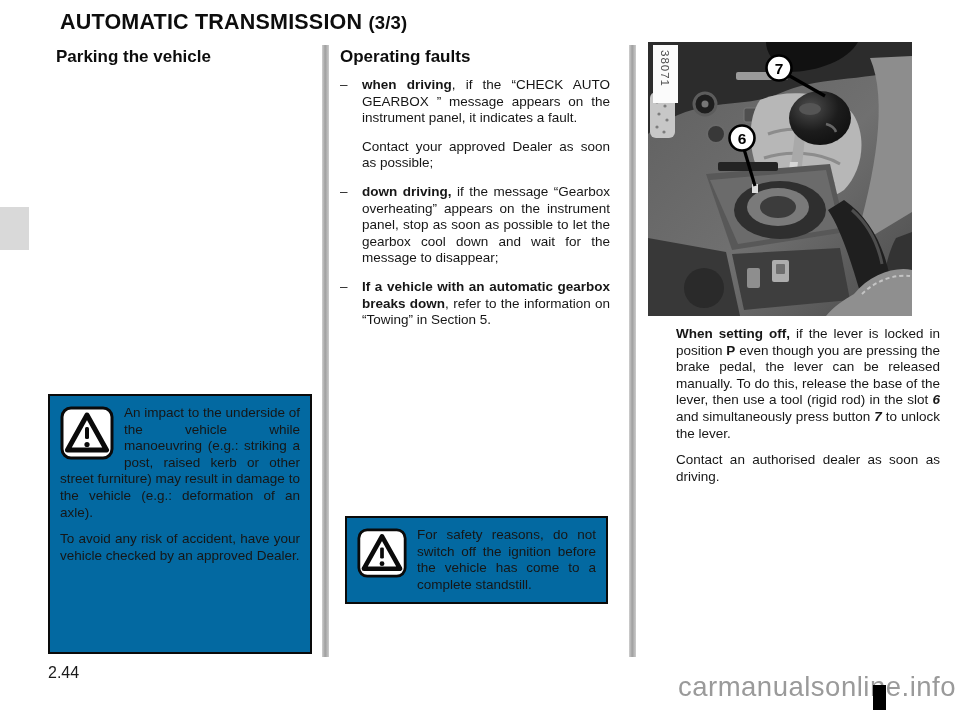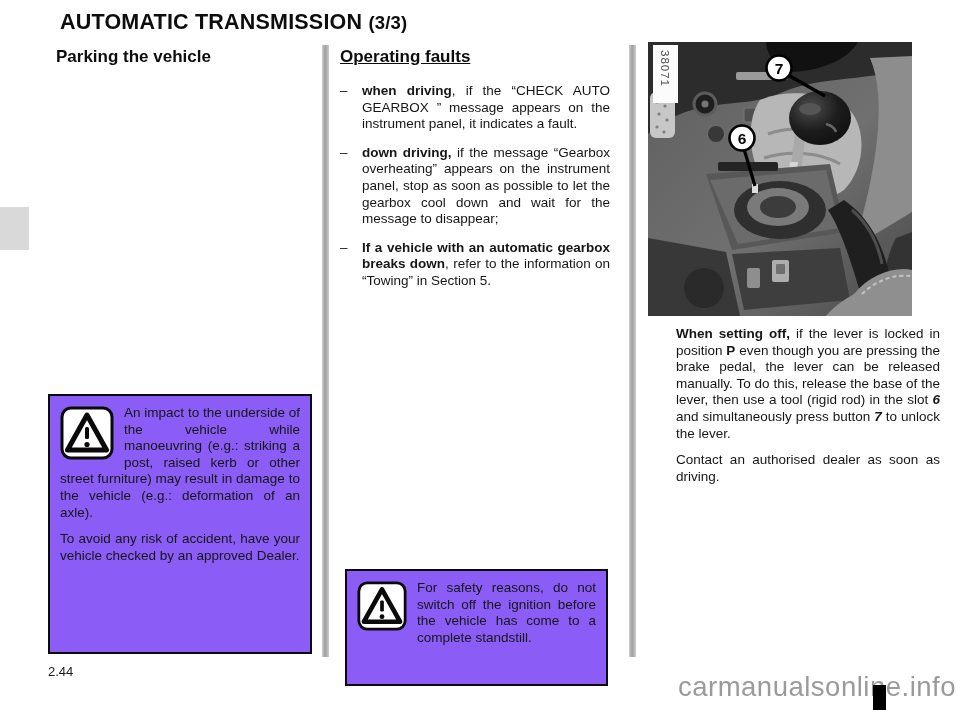--- a/index.html
+++ b/index.html
@@ -38,47 +38,47 @@
     text-align: justify;
   }
   .col-left  { left: 56px;  top: 47px; }
   .col-mid   { left: 340px; top: 47px; width: 270px; }
   .col-right { left: 676px; top: 326px; }
 
   .col-heading {
     font-size: 17px; font-weight: bold; color: #0d0d0d;
     text-align: left; margin: 0 0 3px 0; line-height: 20px;
   }
-  .col-mid .col-heading { margin-bottom: 16px; text-decoration: underline; }
+  .col-mid .col-heading { margin-bottom: 10px; }
   .col p { margin: 0 0 10px 0; }
 
   .fault-item { display: flex; margin: 0 0 12px 0; }
   .fault-dash { flex: none; width: 22px; text-align: left; }
   .fault-text { flex: 1; text-align: justify; }
 
   .warning-box {
     position: absolute; box-sizing: border-box;
-    border: 2px solid #0a0a0a; background: #8b5cf6;
+    border: 2px solid #0a0a0a; background: #0369a1;
     padding: 9px 10px 4px 10px;
     font-size: 13.5px; line-height: 16.6px; text-align: justify;
   }
   .warn1 { left: 48px;  top: 394px; width: 264px; height: 260px; }
-  .warn2 { left: 345px; top: 569px; width: 263px; height: 117px; }
+  .warn2 { left: 345px; top: 516px; width: 263px; height: 88px; }
   .warning-box p { margin: 0 0 10px 0; }
   .warn-icon { float: left; width: 54px; height: 54px; margin: 1px 10px 3px 0; }
   .warn2 .warn-icon { width: 50px; height: 50px; }
 
   .figure {
     position: absolute; left: 648px; top: 42px;
     width: 264px; height: 274px; line-height: 0;
   }
 
   .footer-pagenum {
     position: absolute; left: 48px; top: 664px;
-    font-size: 13px; color: #1a1a1a;
+    font-size: 16px; color: #1a1a1a;
   }
   .watermark {
     position: absolute; right: 4px; top: 671px;
     font-size: 27.5px; color: #9a9a9a; letter-spacing: 0.5px;
     white-space: nowrap;
   }
   .cursor-block {
     position: absolute; left: 873px; top: 685px;
     width: 13px; height: 25px; background: #000;
   }
@@ -100,20 +100,24 @@
 
   <div class="col col-left">
     <div class="col-heading">Parking the vehicle</div>
   </div>
 
   <div class="col col-mid">
     <div class="col-heading">Operating faults</div>
     <div class="fault-item">
       <span class="fault-dash">–</span>
       <div class="fault-text"><b>when driving</b>, if the “CHECK AUTO GEARBOX ” message appears on the instrument panel, it indicates a fault.</div>
+    </div>
+    <div class="fault-item">
+      <span class="fault-dash"></span>
+      <div class="fault-text">Contact your approved Dealer as soon as possible;</div>
     </div>
     <div class="fault-item">
       <span class="fault-dash">–</span>
       <div class="fault-text"><b>down driving,</b> if the message “Gearbox overheating” appears on the instrument panel, stop as soon as possible to let the gearbox cool down and wait for the message to disappear;</div>
     </div>
     <div class="fault-item">
       <span class="fault-dash">–</span>
       <div class="fault-text"><b>If a vehicle with an automatic gearbox breaks down</b>, refer to the information on “Towing” in Section 5.</div>
     </div>
   </div>

